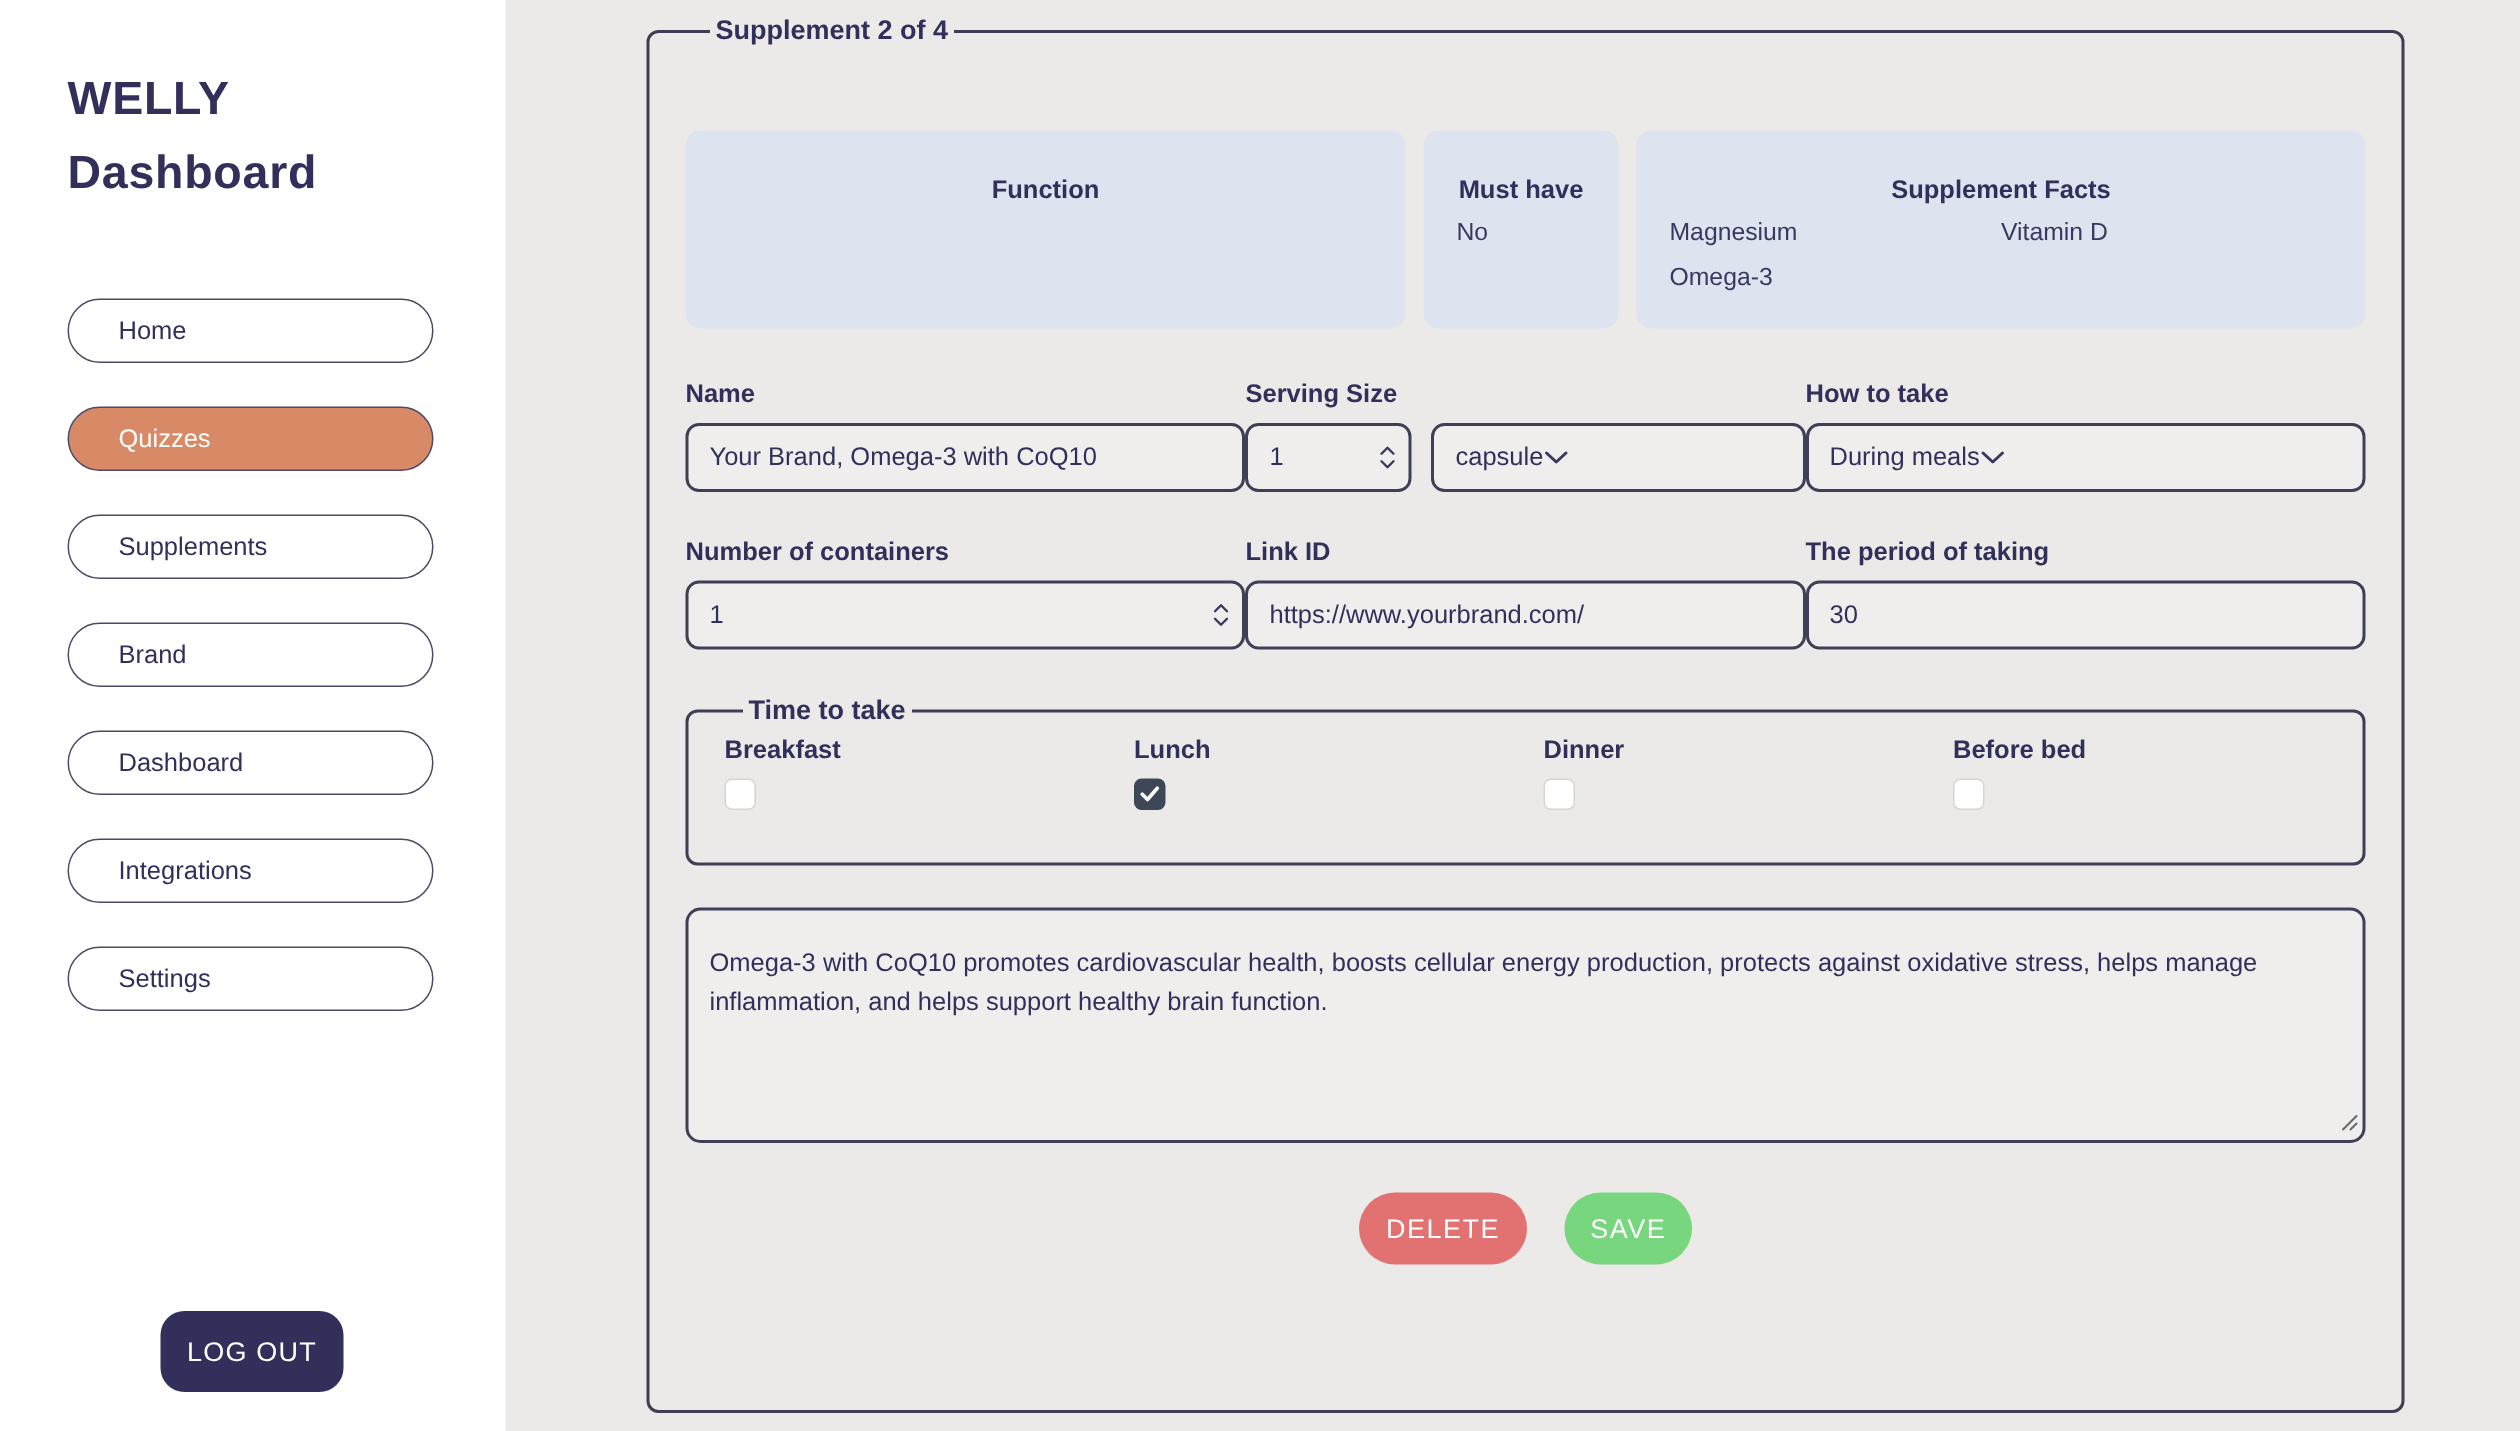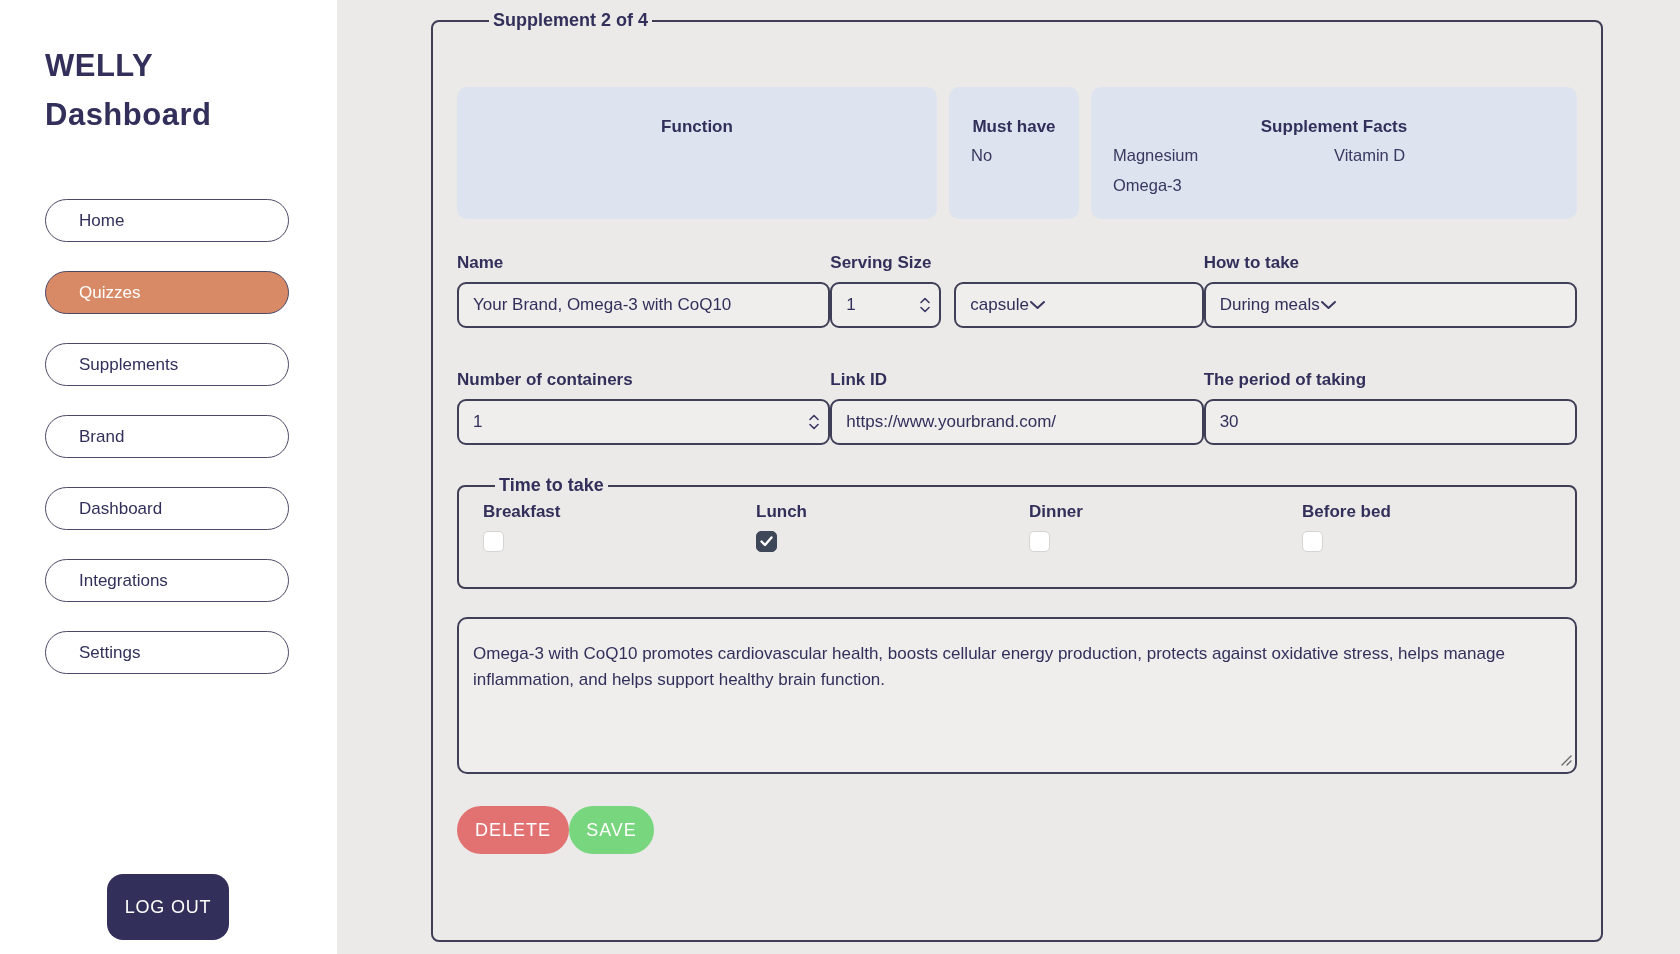--- a/index.html
+++ b/index.html
@@ -42,42 +42,42 @@
     font-size:17px;
     color:var(--navy, #32305a);
     cursor:pointer;
   }
   .nav-item.active {
     background:var(--accent-orange, #d88a66);
     color:#fff;
   }
   .logout {
     position:absolute; left:107px; top:874px;
-    width:122px; height:66px;
+    width:122px; height:54px;
     border:none; border-radius:16px;
     background:var(--navy, #32305a);
     color:#fff;
     font-size:18px; letter-spacing:.8px;
     font-family:inherit;
     cursor:pointer;
   }
 
   
   .main { flex:1; position:relative; }
   fieldset.supplement {
     position:absolute; left:94px; top:10px;
     width:1163px; height:932px;
     border:2px solid #3f3e55;
     border-radius:8px;
     padding:0 24px;
   }
   legend {
     font-weight:bold; font-size:18px;
     color:var(--navy, #32305a);
-    padding:0 4px; margin-left:32px;
+    padding:0 4px; margin-left:16px;
   }
   fieldset.time legend { margin-left:12px; }
 
   
   .cards { display:flex; gap:12px; margin-top:56px; }
   .card {
     background:var(--card-blue, #dde3ef);
     border-radius:10px;
     height:132px;
     padding:30px 22px 0 22px;
@@ -86,21 +86,21 @@
   .card-function { width:480px; }
   .card-musthave { width:130px; }
   .card-facts { flex:1; }
   .card-title { font-weight:bold; font-size:17px; margin-bottom:9px;text-align:center; }
   .card-text { font-size:16.5px; color:#3a3860; }
   .facts-list { display:flex; flex-wrap:wrap; row-gap:11px; }
   .facts-list .fact { width:50%; font-size:16.5px; color:#3a3860; }
 
   
   .form-row { display:flex; margin-top:34px; }
-  .form-row.second { margin-top:42px; }
+  .form-row.second { margin-top:30px; }
   .col { flex:1; min-width:0; }
   .field-label {
     display:block;
     font-weight:bold; font-size:17px;
     color:var(--navy, #32305a);
     margin-bottom:9px;
   }
   .text-input, .num-box, .select-box {
     width:100%; height:46px;
     background:var(--input-bg, #efeeee);
@@ -174,21 +174,21 @@
     line-height:1.55;
     color:var(--navy, #32305a);
     outline:none;
   }
   .grip { position:absolute; right:5px; bottom:8px; }
   .grip svg { stroke:#6b6b6b; stroke-width:1.4; stroke-linecap:round; }
 
   
   .actions {
     margin-top:28px;
-    display:flex; justify-content:flex-start; 
+    display:flex; justify-content:center; gap:25px;
   }
   .btn {
     height:48px;
     border:none; border-radius:24px;
     color:#fff;
     font-size:18px; letter-spacing:1px;
     font-family:inherit;
     cursor:pointer;
   }
   .btn-delete { width:112px; background:var(--delete-red, #e27272); }

